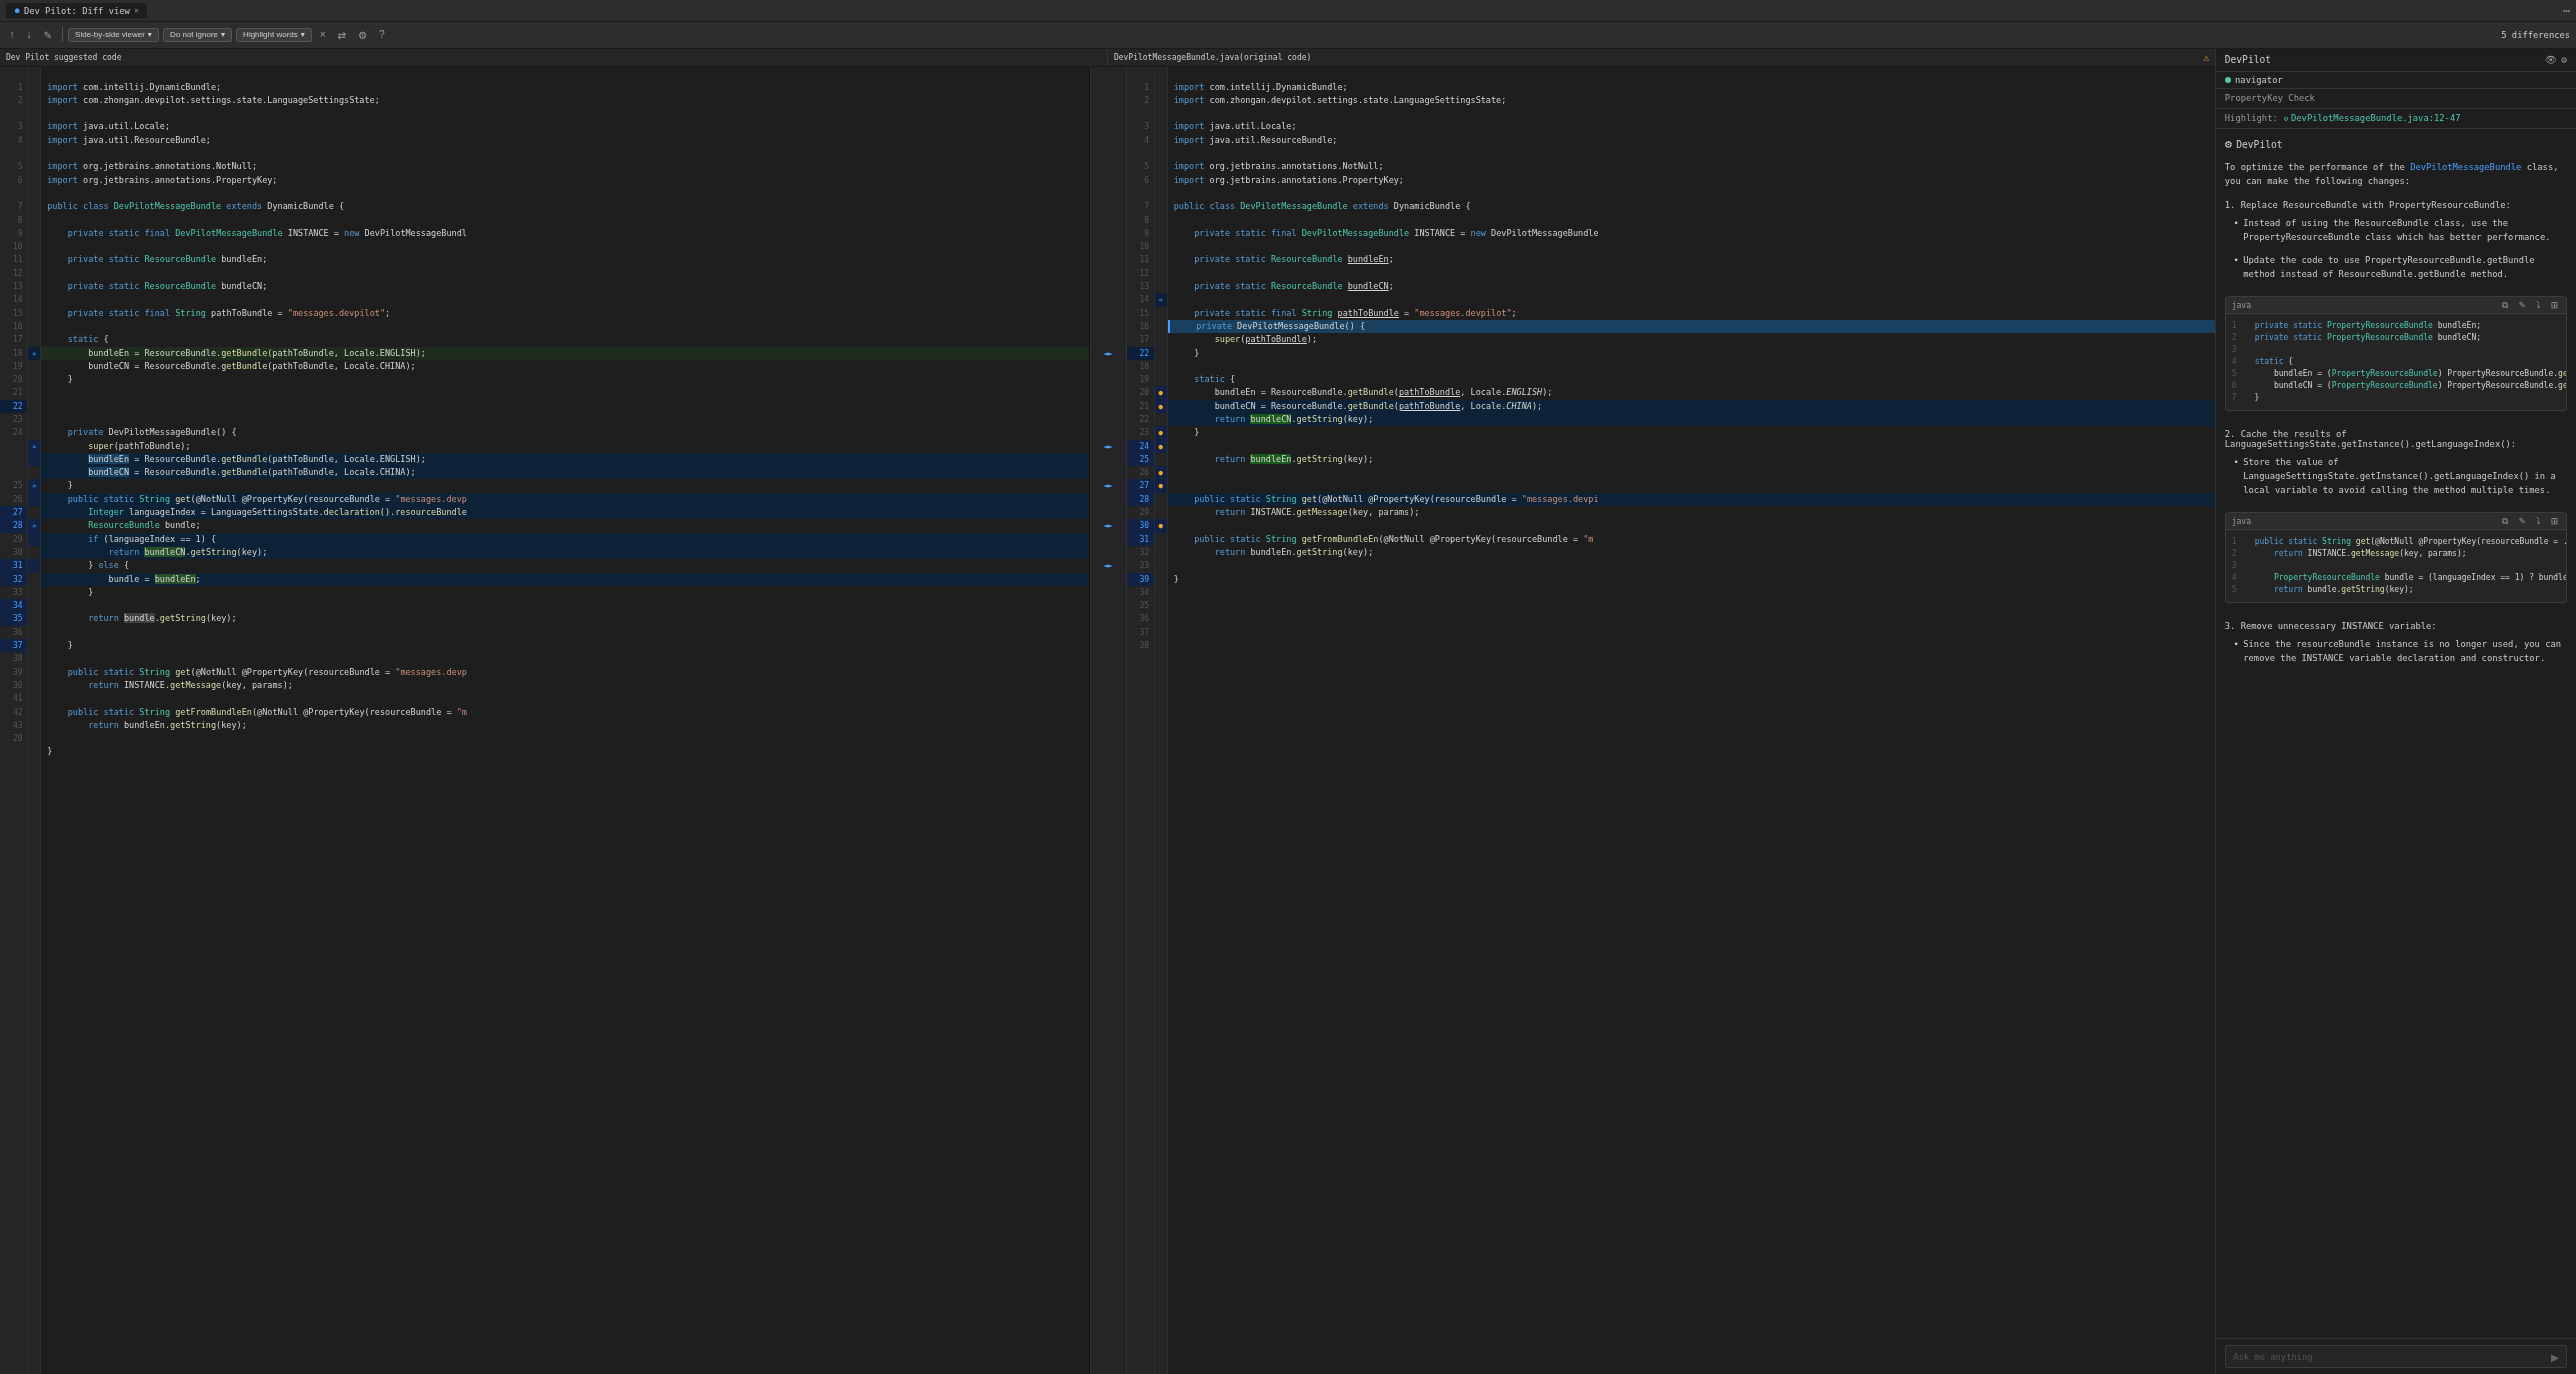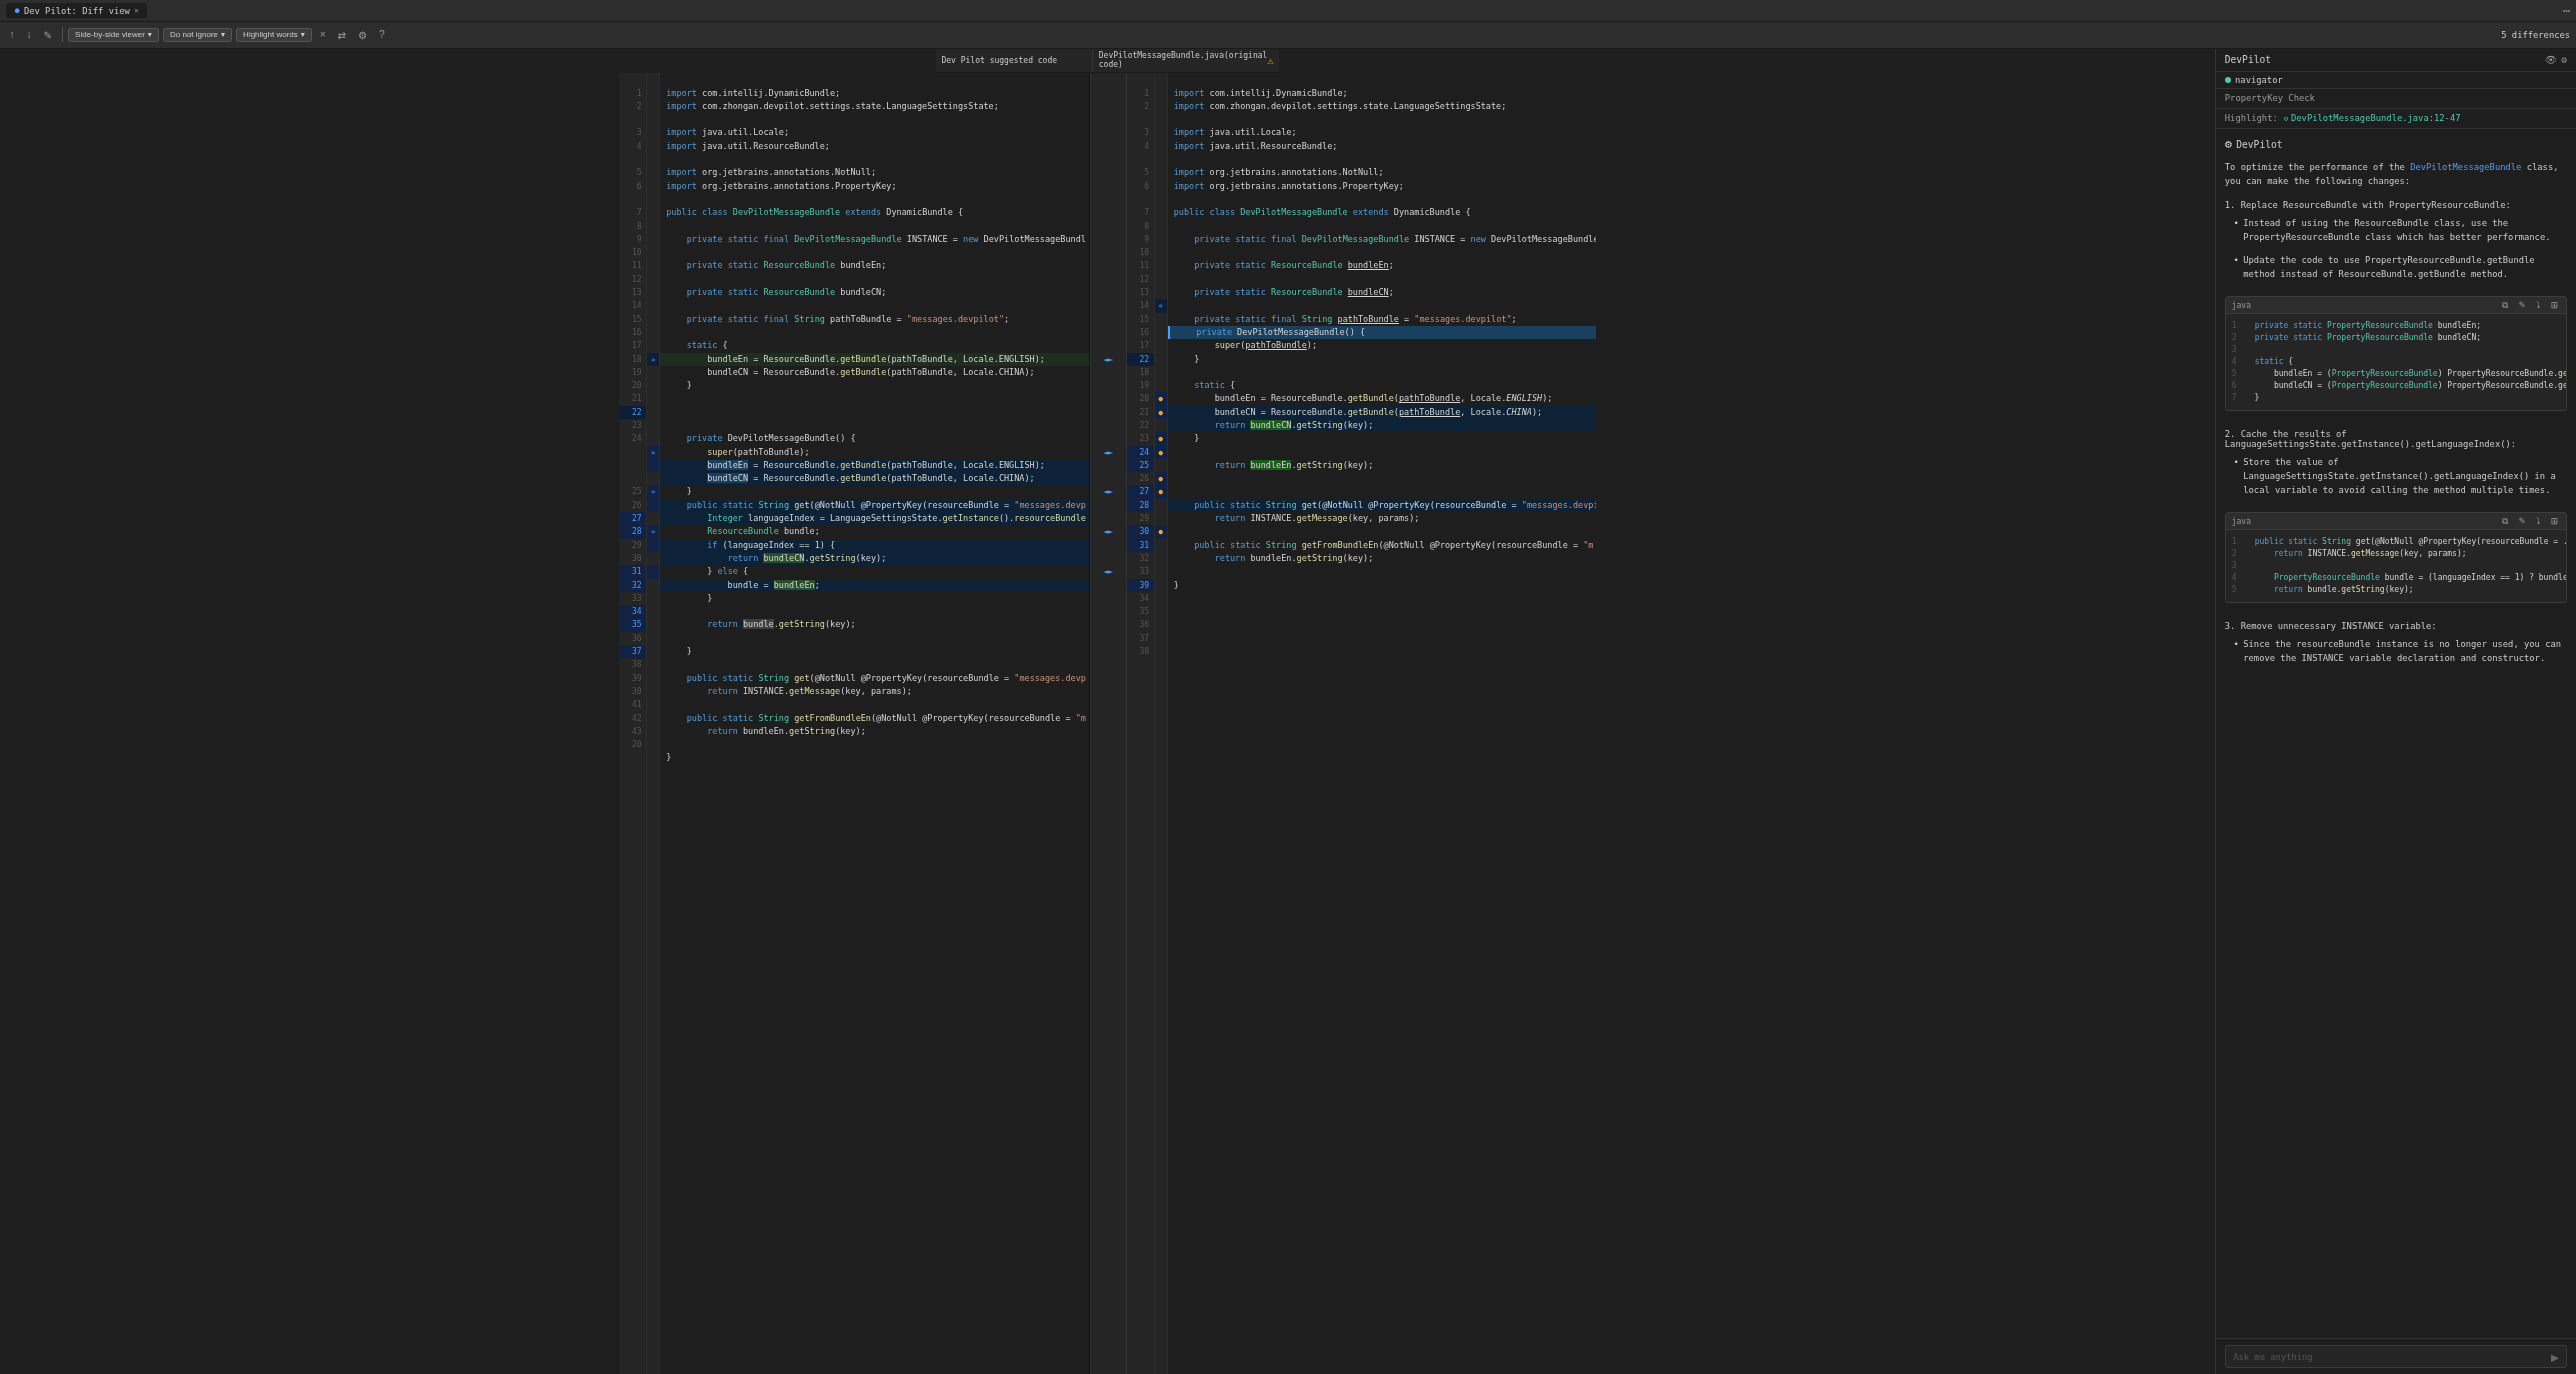--- a/index.html
+++ b/index.html
@@ -53,21 +53,20 @@
       flex: 1;
       overflow: hidden;
     }
 
     
     .diff-panel {
       flex: 1;
       display: flex;
       flex-direction: column;
       overflow: hidden;
-      align-items: center;
     }
 
     
     .diff-headers {
       display: flex;
       background: #252526;
       border-bottom: 0.7px solid #1a1a1a;
       flex-shrink: 0;
     }
     .diff-header {
@@ -422,21 +421,21 @@
             <div style="height:13.3px;line-height:13.3px;padding-left:5.9px;white-space:pre;font-size:8.5px;font-family:Consolas,Monaco,monospace;"></div>
             <div style="height:13.3px;line-height:13.3px;padding-left:5.9px;white-space:pre;font-size:8.5px;font-family:Consolas,Monaco,monospace;"></div>
             <div style="height:13.3px;line-height:13.3px;padding-left:5.9px;white-space:pre;font-size:8.5px;font-family:Consolas,Monaco,monospace;"></div>
             <div style="height:13.3px;line-height:13.3px;padding-left:5.9px;white-space:pre;font-size:8.5px;font-family:Consolas,Monaco,monospace;">    <span class="c-kw">private</span> DevPilotMessageBundle() {</div>
             <div style="height:13.3px;line-height:13.3px;padding-left:5.9px;white-space:pre;font-size:8.5px;font-family:Consolas,Monaco,monospace;">        <span class="c-fn">super</span>(pathToBundle);</div>
 
             <div style="height:13.3px;line-height:13.3px;padding-left:5.9px;white-space:pre;font-size:8.5px;font-family:Consolas,Monaco,monospace;background:#0d2137;">        <span style="background:#1a4060;">bundleEn</span> = ResourceBundle.<span class="c-fn">getBundle</span>(pathToBundle, Locale.ENGLISH);</div>
             <div style="height:13.3px;line-height:13.3px;padding-left:5.9px;white-space:pre;font-size:8.5px;font-family:Consolas,Monaco,monospace;background:#0d2137;">        <span style="background:#1a4060;">bundleCN</span> = ResourceBundle.<span class="c-fn">getBundle</span>(pathToBundle, Locale.CHINA);</div>
             <div style="height:13.3px;line-height:13.3px;padding-left:5.9px;white-space:pre;font-size:8.5px;font-family:Consolas,Monaco,monospace;">    }</div>
             <div style="height:13.3px;line-height:13.3px;padding-left:5.9px;white-space:pre;font-size:8.5px;font-family:Consolas,Monaco,monospace;background:#0d2137;">    <span class="c-kw">public</span> <span class="c-kw">static</span> <span class="c-type">String</span> <span class="c-fn">get</span>(@NotNull @PropertyKey(resourceBundle = <span class="c-str">"messages.devp</span></div>
-            <div style="height:13.3px;line-height:13.3px;padding-left:5.9px;white-space:pre;font-size:8.5px;font-family:Consolas,Monaco,monospace;background:#0d2137;">        <span class="c-type">Integer</span> languageIndex = LanguageSettingsState.<span class="c-fn">getInstance</span>().<span class="c-fn">resourceBundle</span></div>
+            <div style="height:13.3px;line-height:13.3px;padding-left:5.9px;white-space:pre;font-size:8.5px;font-family:Consolas,Monaco,monospace;background:#0d2137;">        <span class="c-type">Integer</span> languageIndex = LanguageSettingsState.<span class="c-fn">declaration</span>().<span class="c-fn">resourceBundle</span></div>
             <div style="height:13.3px;line-height:13.3px;padding-left:5.9px;white-space:pre;font-size:8.5px;font-family:Consolas,Monaco,monospace;">        <span class="c-type">ResourceBundle</span> bundle;</div>
             <div style="height:13.3px;line-height:13.3px;padding-left:5.9px;white-space:pre;font-size:8.5px;font-family:Consolas,Monaco,monospace;background:#0d2137;">        <span class="c-kw">if</span> (languageIndex == 1) {</div>
             <div style="height:13.3px;line-height:13.3px;padding-left:5.9px;white-space:pre;font-size:8.5px;font-family:Consolas,Monaco,monospace;background:#0d2137;">            <span class="c-kw">return</span> <span style="background:#285028;">bundleCN</span>.<span class="c-fn">getString</span>(key);</div>
             <div style="height:13.3px;line-height:13.3px;padding-left:5.9px;white-space:pre;font-size:8.5px;font-family:Consolas,Monaco,monospace;">        } <span class="c-kw">else</span> {</div>
             <div style="height:13.3px;line-height:13.3px;padding-left:5.9px;white-space:pre;font-size:8.5px;font-family:Consolas,Monaco,monospace;background:#0d2137;">            bundle = <span style="background:#285028;">bundleEn</span>;</div>
             <div style="height:13.3px;line-height:13.3px;padding-left:5.9px;white-space:pre;font-size:8.5px;font-family:Consolas,Monaco,monospace;">        }</div>
             <div style="height:13.3px;line-height:13.3px;padding-left:5.9px;white-space:pre;font-size:8.5px;font-family:Consolas,Monaco,monospace;"></div>
             <div style="height:13.3px;line-height:13.3px;padding-left:5.9px;white-space:pre;font-size:8.5px;font-family:Consolas,Monaco,monospace;">        <span class="c-kw">return</span> <span style="background:#404040;">bundle</span>.<span class="c-fn">getString</span>(key);</div>
             <div style="height:13.3px;line-height:13.3px;padding-left:5.9px;white-space:pre;font-size:8.5px;font-family:Consolas,Monaco,monospace;"></div>
             <div style="height:13.3px;line-height:13.3px;padding-left:5.9px;white-space:pre;font-size:8.5px;font-family:Consolas,Monaco,monospace;">    }</div>

